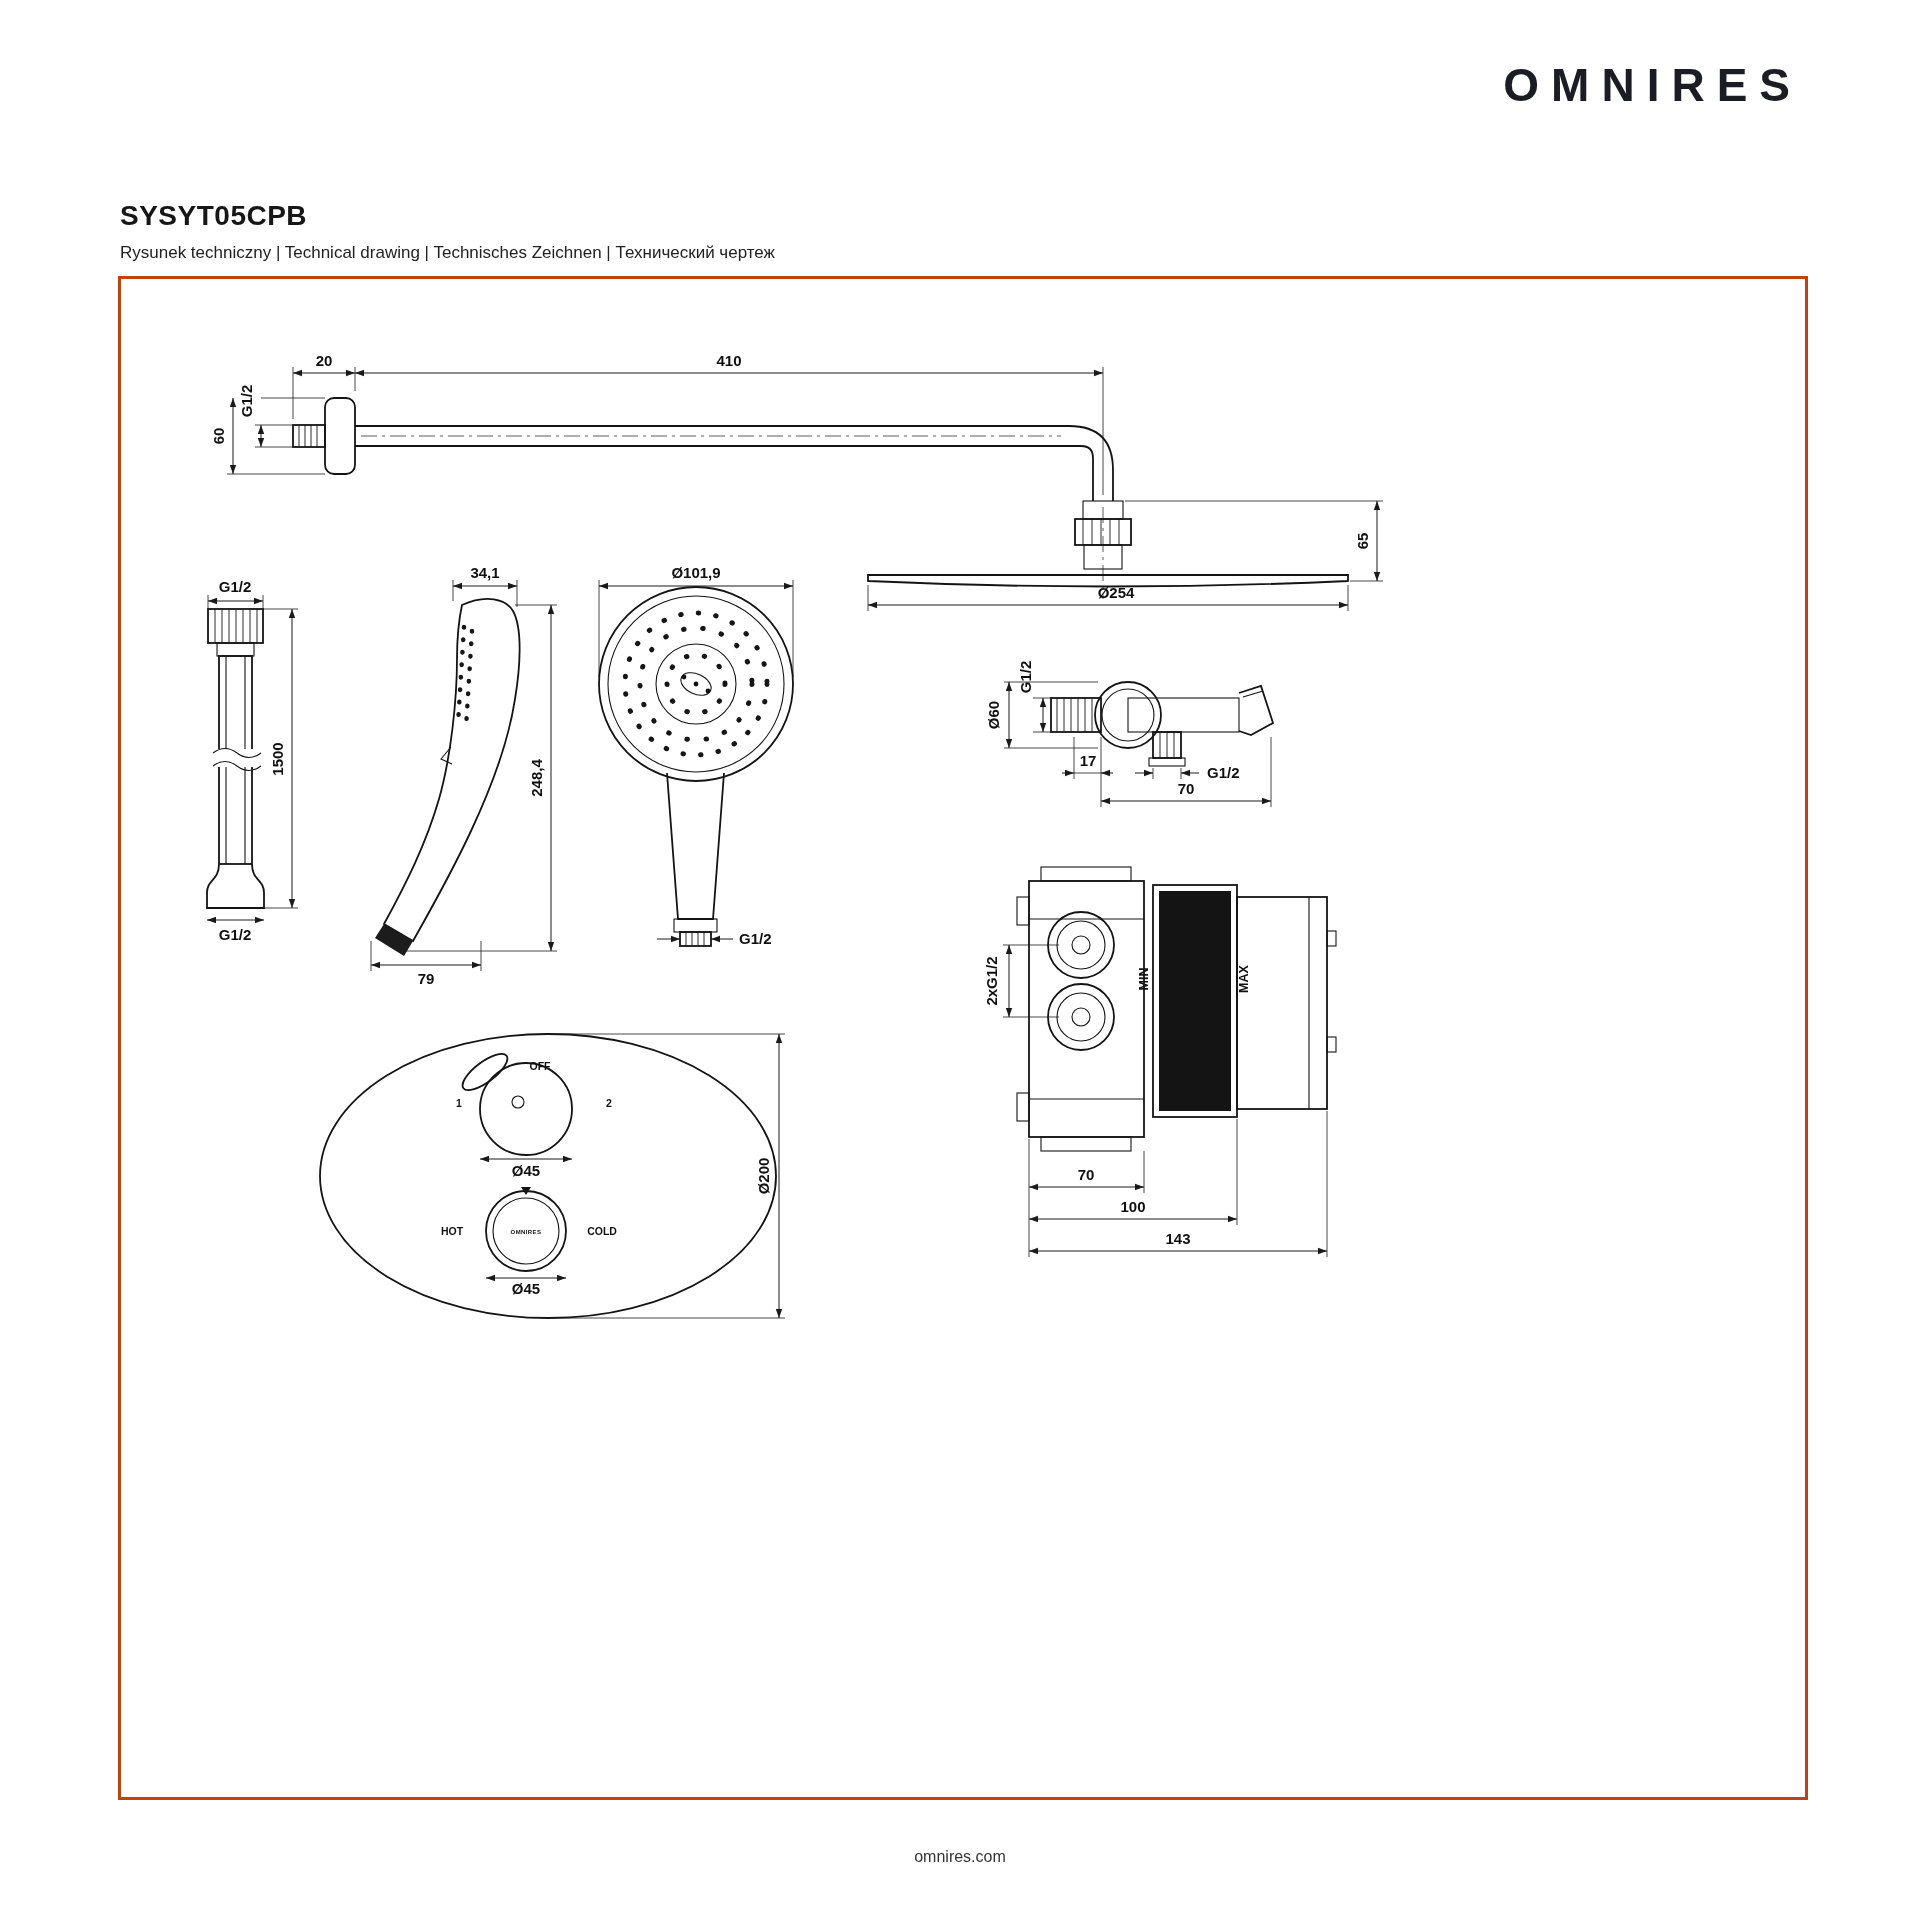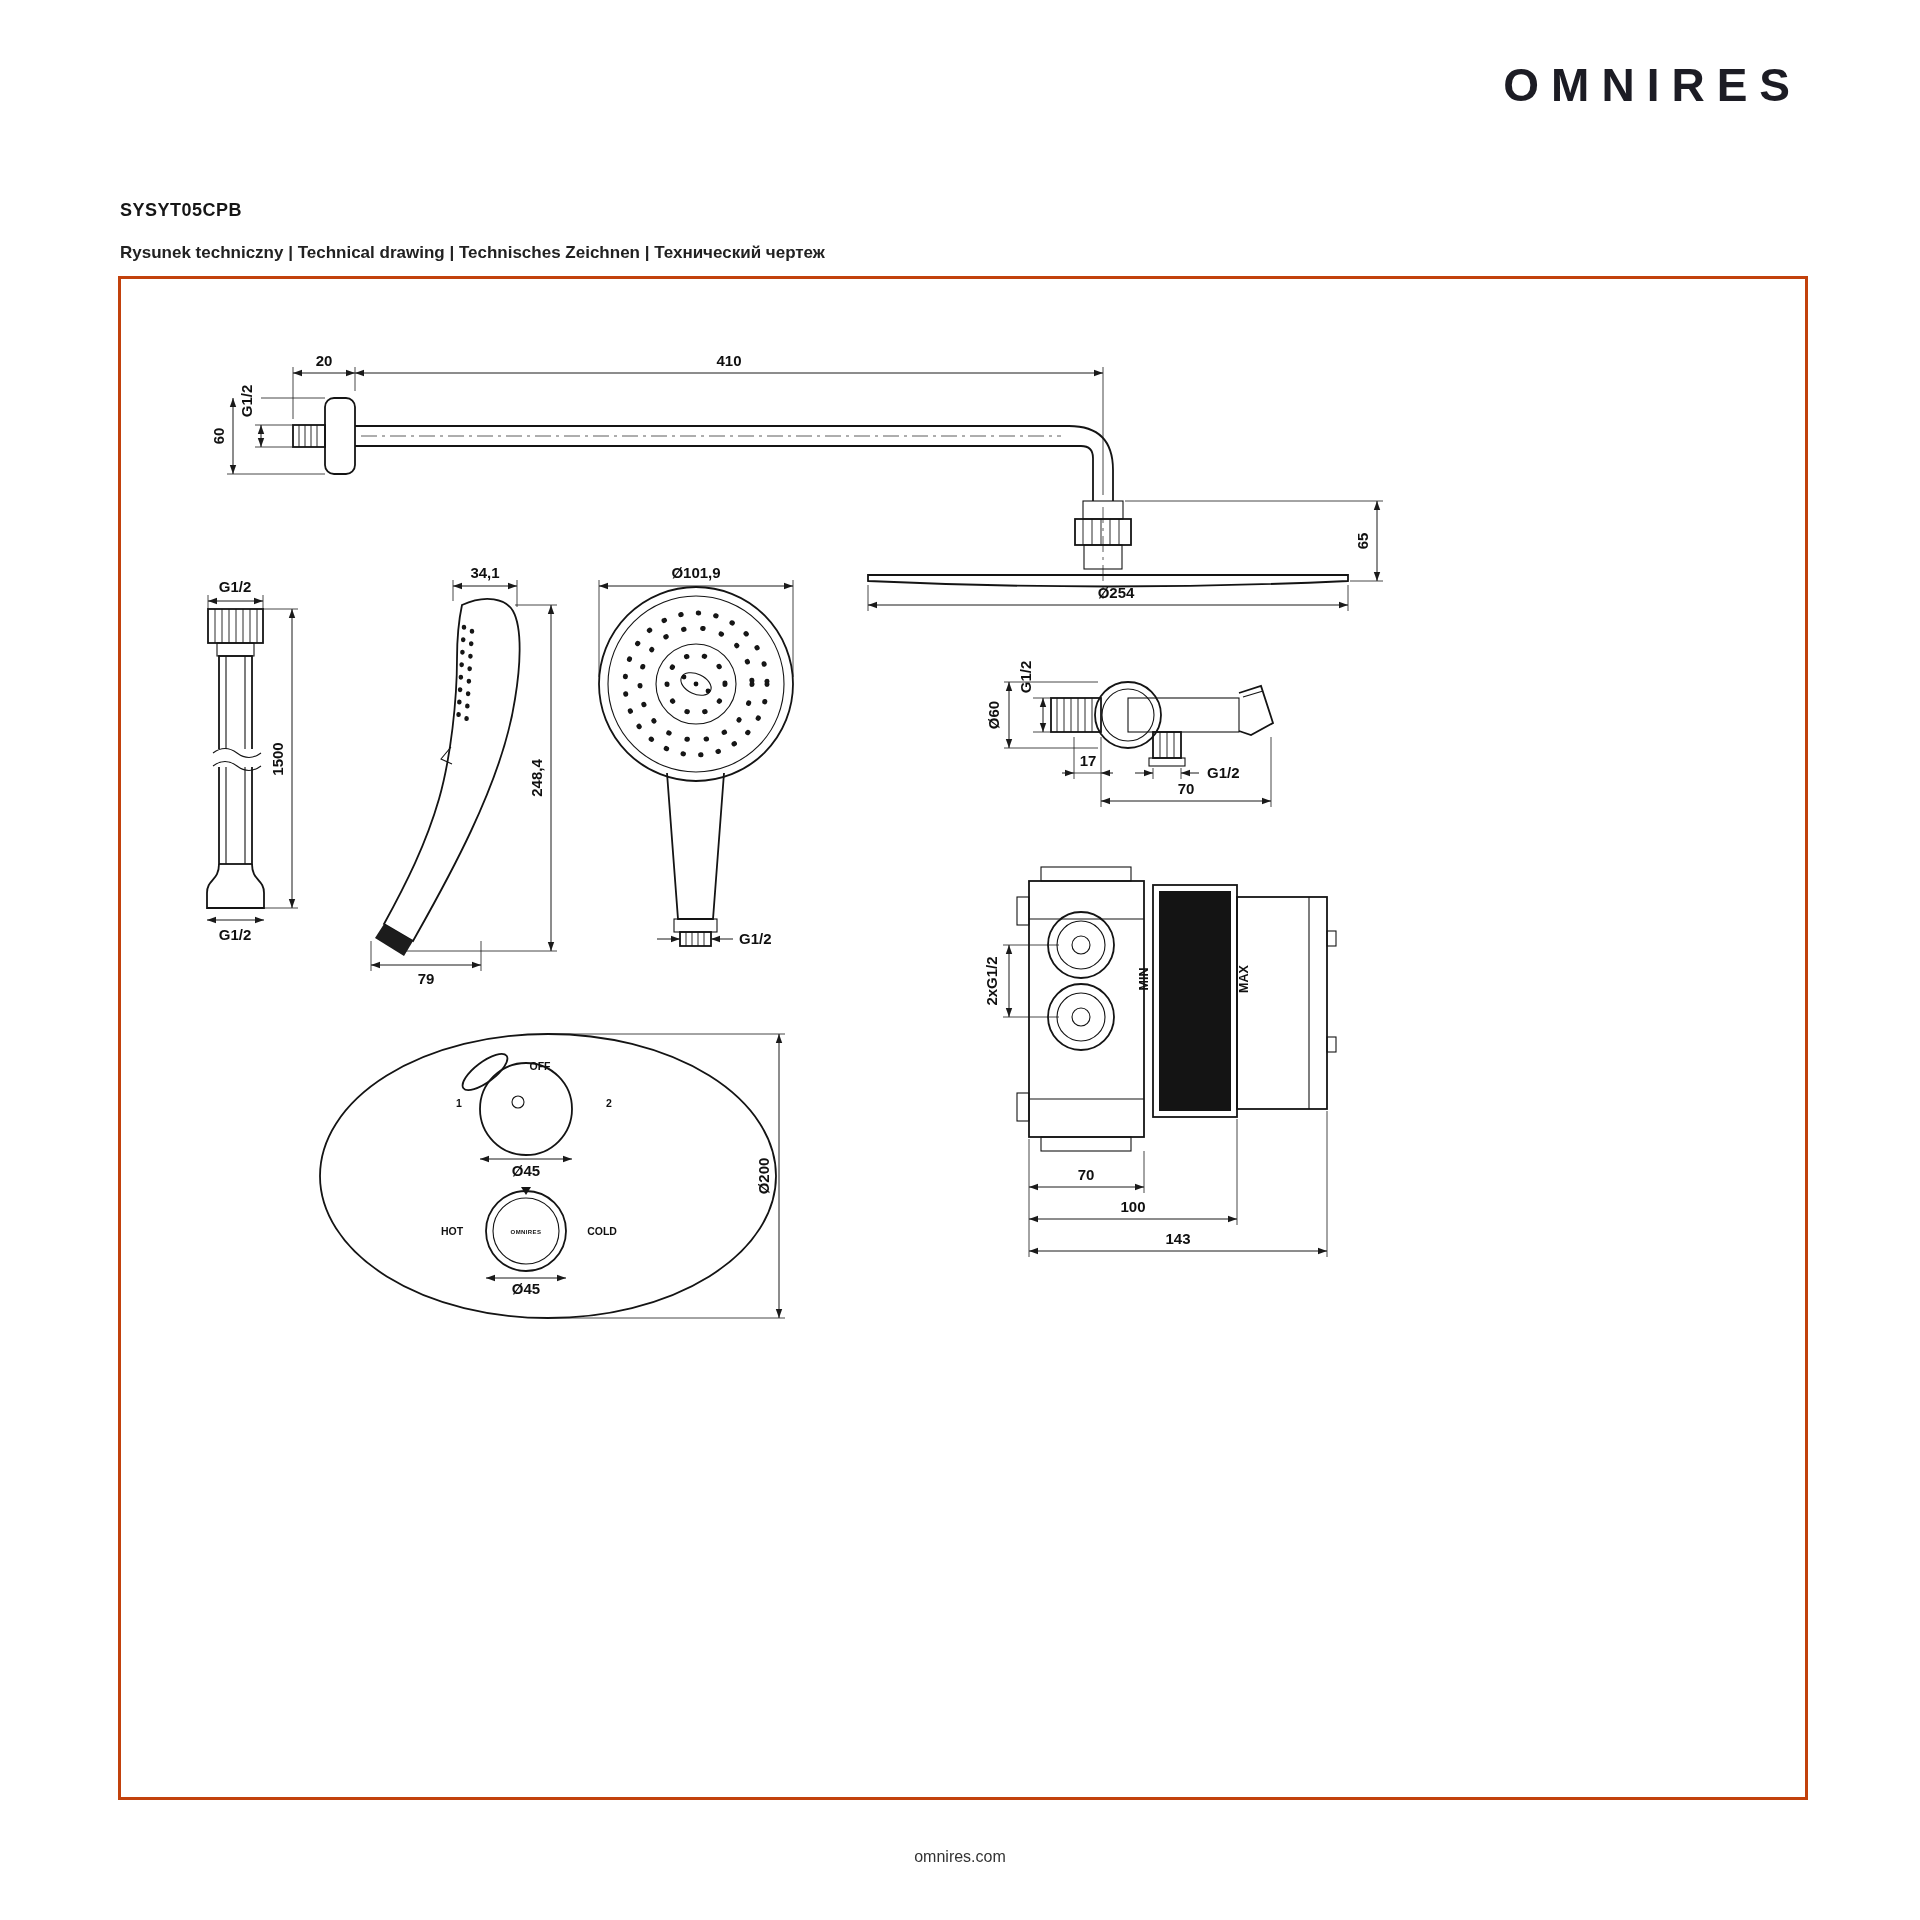--- a/index.html
+++ b/index.html
@@ -1,19 +1,19 @@
 <!DOCTYPE html>
 <html><head>
 <meta charset="utf-8">
 <style>
   html,body{margin:0;padding:0;background:#fff;}
   body{width:1920px;height:1920px;position:relative;font-family:"Liberation Sans",sans-serif;color:#141414;}
   .brand-logo{position:absolute;top:58px;right:118px;font-size:46px;font-weight:600;letter-spacing:12px;color:#1c1c24;}
-  .product-code{position:absolute;top:200px;left:120px;font-size:18px;font-weight:600;letter-spacing:.5px;color:#161616;}
-  .subtitle{position:absolute;top:243px;left:120px;font-size:17px;font-weight:700;color:#222;}
+  .product-code{position:absolute;top:200px;left:120px;font-size:28px;font-weight:600;letter-spacing:.5px;color:#161616;}
+  .subtitle{position:absolute;top:243px;left:120px;font-size:17px;font-weight:400;color:#222;}
   .drawing-frame{position:absolute;left:118px;top:276px;width:1684px;height:1518px;border:3px solid #c2410c;box-sizing:content-box;}
   .site-footer{position:absolute;top:1848px;left:0;width:100%;text-align:center;font-size:16px;color:#333;}
   svg{display:block;}
   .o2{fill:none;stroke:#141414;stroke-width:1.8;}
   .o1{fill:none;stroke:#141414;stroke-width:1.1;}
   .ht{fill:none;stroke:#141414;stroke-width:.9;}
   .ext{fill:none;stroke:#1a1a1a;stroke-width:.8;}
   .dim{fill:none;stroke:#1a1a1a;stroke-width:1;}
   .cl{fill:none;stroke:#333;stroke-width:.8;stroke-dasharray:16 5 3 5;}
   .dotr{fill:none;stroke:#161616;stroke-width:5;stroke-linecap:round;}

